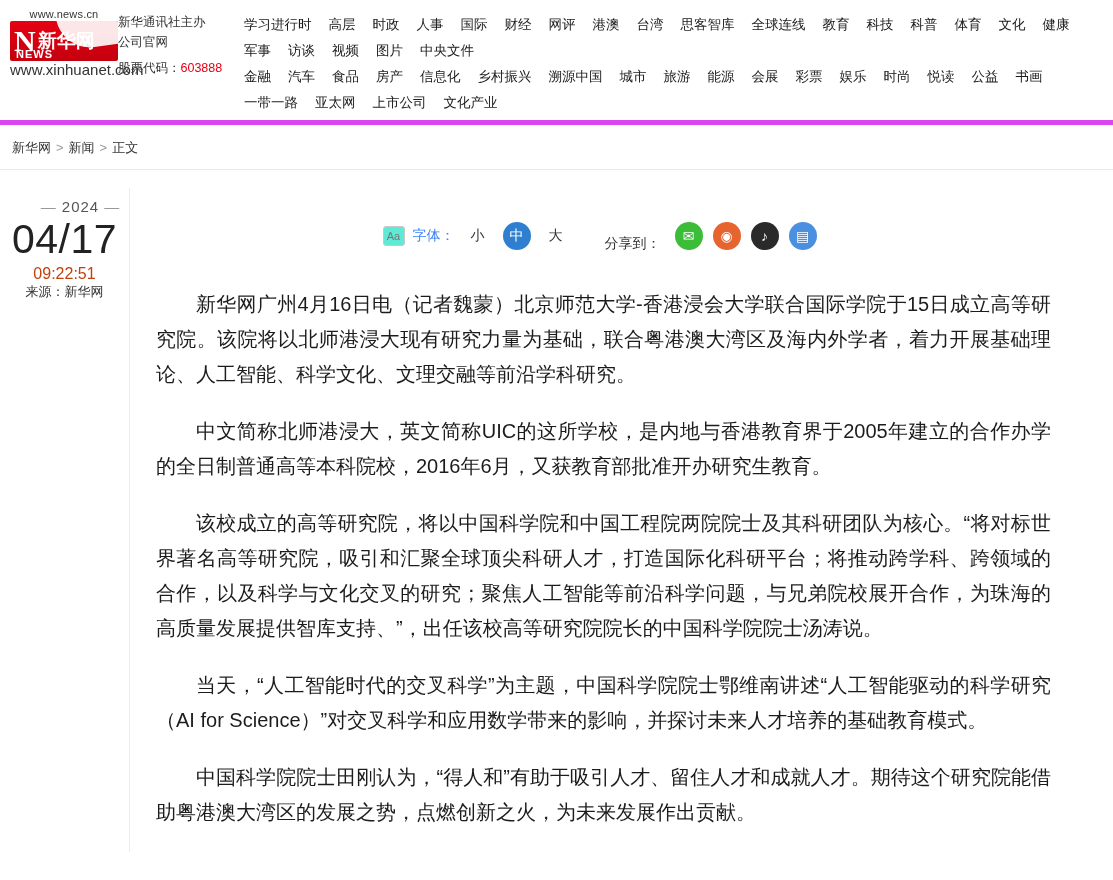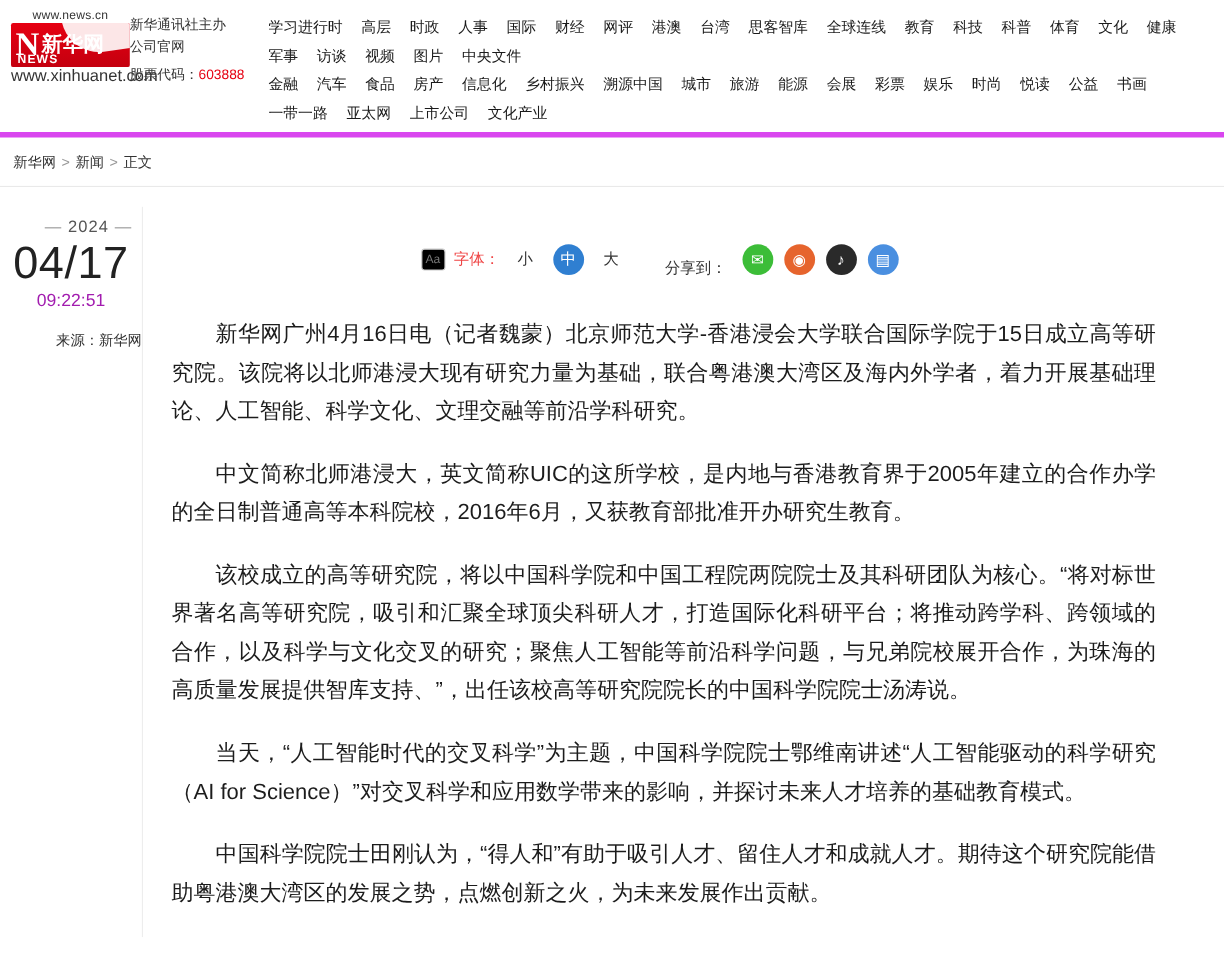--- a/index.html
+++ b/index.html
@@ -143,28 +143,26 @@
   .meta .year .dash { color: #999; }
   .meta .date {
     font-size: 41px;
     color: #222;
     line-height: 44px;
     margin-top: 2px;
     letter-spacing: .5px;
   }
   .meta .time {
     font-size: 16px;
-    color: #a21caf;
+    color: #c2410c;
     margin-top: 4px;
   }
   .meta .source {
     font-size: 13px;
     color: #333;
-    margin-top: 18px;
-    text-align: right;
   }
 
   .article {
     flex: 1;
     padding: 0 60px 0 26px;
   }
   h1.title {
     font-size: 28px;
     font-weight: bold;
     text-align: center;
@@ -184,23 +182,23 @@
     color: #444;
   }
   .aa-box {
     width: 22px; height: 20px;
     border: 1px solid #c9c9c9;
     border-radius: 3px;
     color: #777;
     font-size: 11px;
     display: flex; align-items: center; justify-content: center;
     margin-right: 8px;
-    background: #000000;
-  }
-  .font-label { margin-right: 16px; color: #ef4444; }
+    background: #5eead4;
+  }
+  .font-label { margin-right: 16px; color: #3b82f6; }
   .fsize {
     margin-right: 18px;
     color: #333;
     cursor: pointer;
   }
   .fsize.active {
     background: #2f7fd1;
     color: #fff;
     width: 28px; height: 28px;
     border-radius: 50%;

